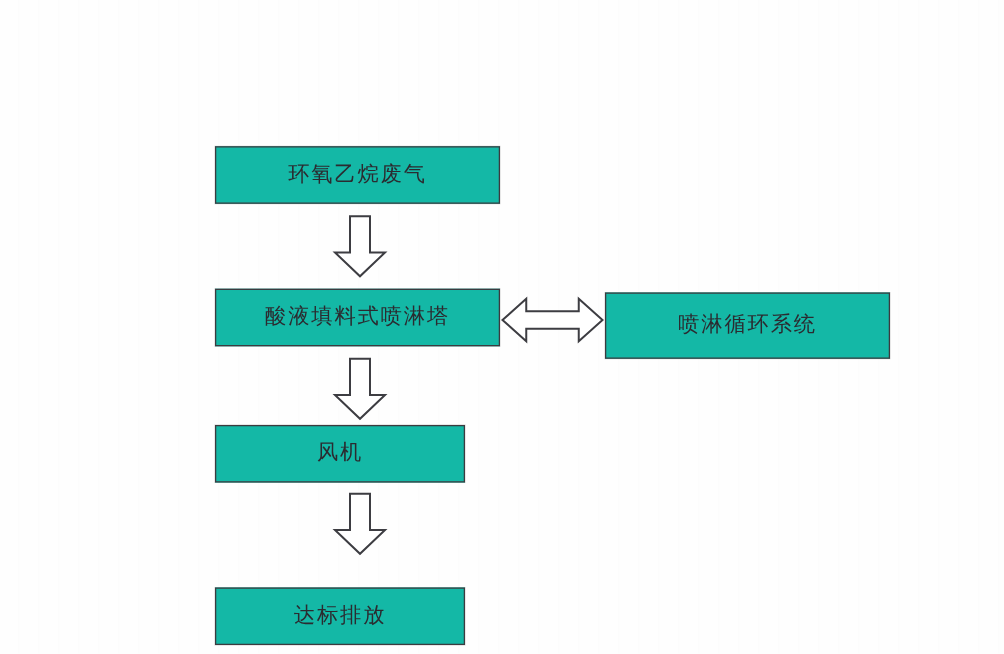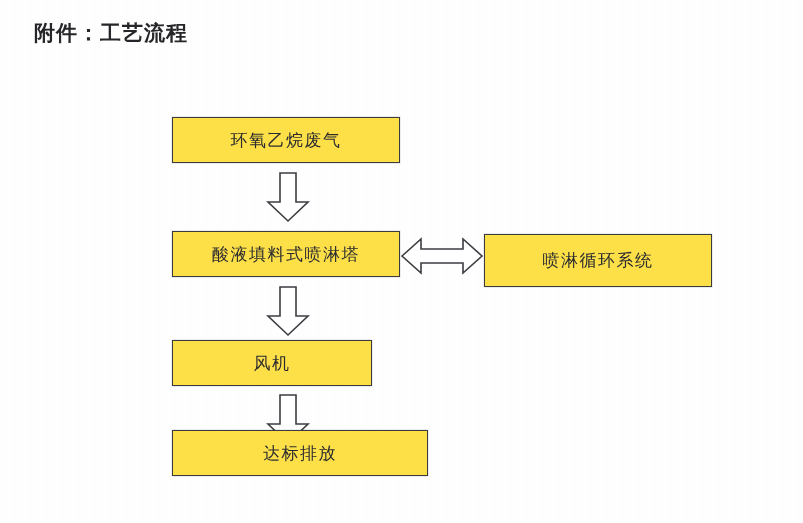--- a/index.html
+++ b/index.html
@@ -40,21 +40,21 @@
     font-size: 21px;
     font-weight: bold;
     letter-spacing: 1px;
     color: #26262a;
     white-space: nowrap;
   }
   .node-box {
     position: absolute;
     box-sizing: border-box;
     border: 1.5px solid #3b3b3f;
-    background: #fde047;
+    background: #14b8a6;
     display: flex;
     align-items: center;
     justify-content: center;
     color: #2b2b30;
     font-size: 17px;
     letter-spacing: 1.5px;
     box-shadow: 0 0 0 0.4px rgba(0,0,0,0.18);
   }
   .node-label {
     display: block;
@@ -80,21 +80,20 @@
     stroke-linejoin: miter;
   }
 </style>
 </head>
 <body>
 
 <div id="page">
 
   <div id="scan-texture"></div>
 
-  <div id="page-title">附件：工艺流程</div>
 
   <div class="node-box" style="left:172px; top:117px; width:228px; height:46px;">
     <span class="node-label">环氧乙烷废气</span>
   </div>
 
   <div class="arrow-down" style="left:265px; top:171px; width:46px; height:52px;">
     <svg viewBox="0 0 46 52" width="46" height="52" aria-hidden="true">
       <polygon class="arrow-shape" points="15,2 31,2 31,31 43,31 23,50 3,31 15,31"></polygon>
     </svg>
   </div>
@@ -122,17 +121,17 @@
   <div class="node-box" style="left:172px; top:340px; width:200px; height:46px;">
     <span class="node-label">风机</span>
   </div>
 
   <div class="arrow-down" style="left:265px; top:393px; width:46px; height:52px;">
     <svg viewBox="0 0 46 52" width="46" height="52" aria-hidden="true">
       <polygon class="arrow-shape" points="15,2 31,2 31,31 43,31 23,50 3,31 15,31"></polygon>
     </svg>
   </div>
 
-  <div class="node-box" style="left:172px; top:430px; width:256px; height:46px;">
+  <div class="node-box" style="left:172px; top:470px; width:200px; height:46px;">
     <span class="node-label">达标排放</span>
   </div>
 
 </div>
 
 </body></html>

